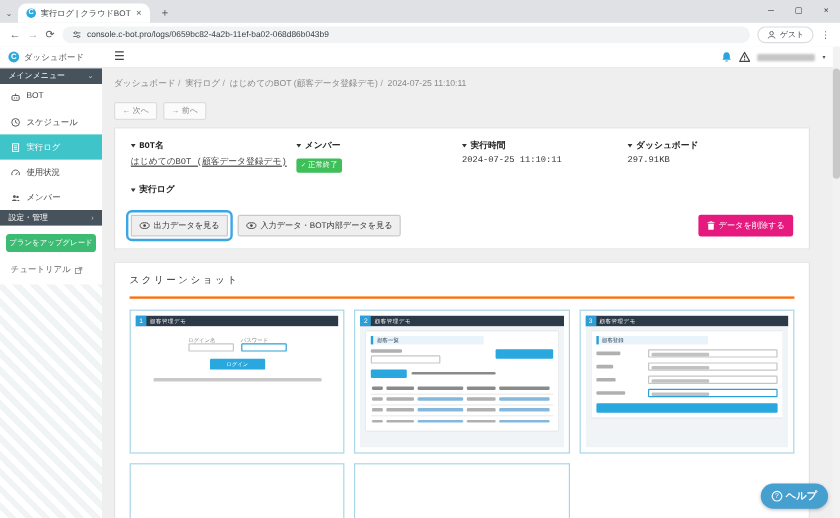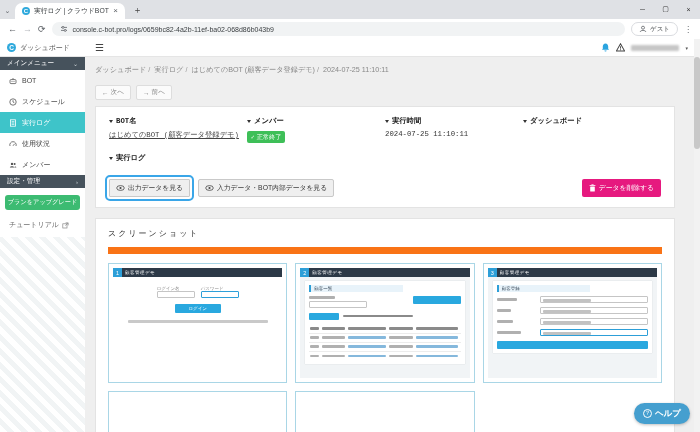--- a/index.html
+++ b/index.html
@@ -66,21 +66,21 @@
   .badge { display:inline-flex; align-items:center; gap:2px; background:#3ebf58; color:#fff; font-size:6.2px; padding:1.5px 4px; border-radius:2px; margin-top:3px; }
   .badge .chk { font-size:6px; }
   .redacted-user { width:95px; height:7px; background:#bfbfbf; filter:blur(1.2px); border-radius:1px; margin-top:5px; }
 
   .card-footer { display:flex; align-items:center; gap:8px; padding:9px 13px 10px; }
   .gbtn { background:#efefef; border:1px solid #c9c9c9; border-radius:2px; color:#333; font-size:6.8px; padding:3px 6px; display:flex; align-items:center; gap:3px; }
   .hl { outline:2px solid #3aa6e8; outline-offset:2px; border-radius:1px; }
   .del-btn { margin-left:auto; background:#e6197f; border:none; border-radius:2px; color:#fff; font-size:6.8px; padding:4px 7px; display:flex; align-items:center; gap:3px; }
 
   .shots-card { margin-top:10px; padding:9px 12px 12px; }
-  .shots-title { font-size:8px; color:#333; letter-spacing:2px; padding-bottom:8px; border-bottom:7px solid #f97316; }
+  .shots-title { font-size:8px; color:#333; letter-spacing:2px; padding-bottom:8px; border-bottom:2px solid #f97316; }
   .shots-grid { display:grid; grid-template-columns:repeat(3,1fr); gap:8px; margin-top:9px; }
   .thumb { border:1px solid #a9d6e6; background:#fff; height:120px; padding:4px; cursor:pointer; }
   .mini { height:100%; display:flex; flex-direction:column; overflow:hidden; }
   .mini-head { height:9px; background:#2c3947; display:flex; align-items:center; gap:3px; flex-shrink:0; }
   .mini-num { width:9px; height:9px; background:#2d9fd8; color:#fff; font-size:5.5px; display:flex; align-items:center; justify-content:center; }
   .mini-site { color:#fff; font-size:4.5px; letter-spacing:.5px; }
   .mini-body { flex:1; background:#f1f4f6; overflow:hidden; }
   .mini-body.white { background:#fff; }
   .panel { background:#fff; margin:4px 5px; padding:4px; box-shadow:0 0 1px rgba(0,0,0,.18); }
   .sec-bar { height:7px; background:#e8f3fa; border-left:2px solid #2d9fd8; display:flex; align-items:center; padding-left:3px; font-size:4.5px; color:#345; width:62%; }
@@ -295,20 +295,21 @@
               <span class="tri"></span>
               <span>実行時間</span>
             </div>
           <div class="field-value">2024-07-25 11:10:11</div>
         </div>
         <div>
           <div class="field-label">
               <span class="tri"></span>
               <span>ダッシュボード</span>
             </div>
+          <div class="field-value">297.91KB</div>
         </div>
         <div>
           <div class="field-label">
               <span class="tri"></span>
               <span>実行ログ</span>
             </div>
         </div>
       </div>
 
       <div class="card-footer">

